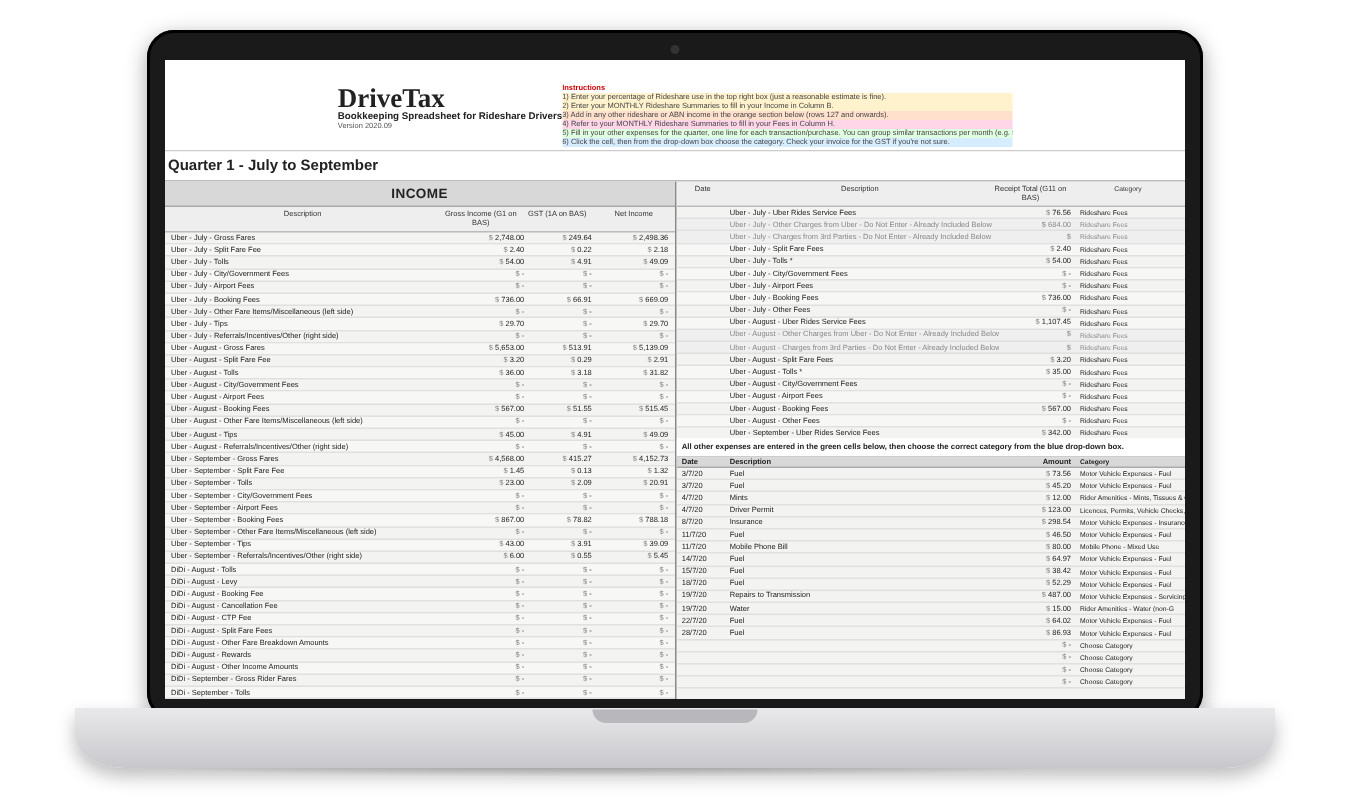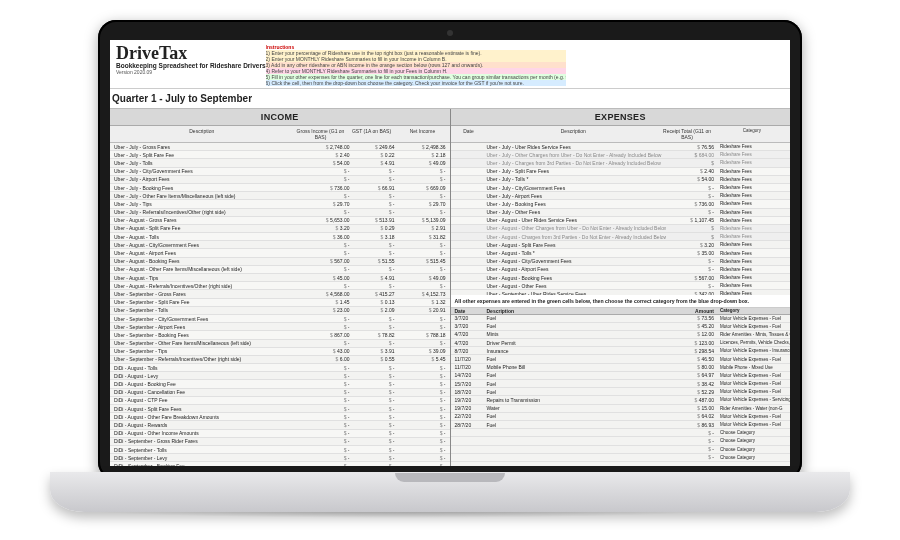--- a/index.html
+++ b/index.html
@@ -15,22 +15,22 @@
   .base{position:absolute;left:0;top:452px;width:800px;height:40px;
     background:linear-gradient(#e9e9eb,#c8c8cc);border-bottom-left-radius:34px 22px;
     border-bottom-right-radius:34px 22px;box-shadow:0 6px 12px rgba(0,0,0,0.25);}
   .notch{position:absolute;left:50%;top:453px;width:110px;height:9px;
     background:#b8b8bc;border-bottom-left-radius:10px;border-bottom-right-radius:10px;
     transform:translateX(-50%);}
   .shadow{position:absolute;left:70px;top:500px;width:660px;height:18px;
     background:radial-gradient(ellipse at center,rgba(0,0,0,0.25) 0%,rgba(0,0,0,0) 70%);}
   
   .sheet{display:flex;flex-direction:column;height:100%;}
-  .header{padding:4px 6px 2px;border-bottom:1px solid #ccc;background:#fff;
-    display:flex;justify-content:flex-start;align-items:flex-start;}
+  .header{padding:16px 6px 2px;border-bottom:1px solid #ccc;background:#fff;
+    display:flex;justify-content:center;align-items:flex-start;}
   .brand{font-family:Georgia,serif;font-size:18px;font-weight:bold;line-height:1;}
   .sub{font-size:6.5px;font-weight:bold;}
   .ver{font-size:5px;color:#555;}
   .instr{font-size:5px;color:#444;max-width:300px;}
   .instr-title{color:#c00;font-weight:bold;}
   .instr div{white-space:nowrap;overflow:hidden;}
   .i1{background:#fff2cc;} .i2{background:#ffe0cc;} .i3{background:#ffd6e7;}
   .i4{background:#e0ffe0;} .i5{background:#d6ecff;}
   .qtr{font-size:10px;font-weight:bold;padding:4px 2px;border-bottom:1px solid #bbb;background:#fff;}
   .panels{display:flex;flex:1;overflow:hidden;}
@@ -340,21 +340,20 @@
                 <div class="row alt">
                   <div class="i-desc">DiDi - September - Booking Fee</div>
                   <div class="i-gross dollar">-</div>
                   <div class="i-gst dollar">-</div>
                   <div class="i-net dollar">-</div>
                 </div>
               </div>
           </div>
 
           <div class="panel">
-            <div class="section-title">EXPENSES</div>
             <div class="colhdr">
               <div class="e-date">Date</div>
               <div class="e-desc">Description</div>
               <div class="e-amt">Receipt Total (G11 on BAS)</div>
               <div class="e-cat">Category</div>
             </div>
             <div class="rows" id="expense-rows">
                 <div class="row">
                   <div class="e-date"></div>
                   <div class="e-desc">Uber - July - Uber Rides Service Fees</div>

